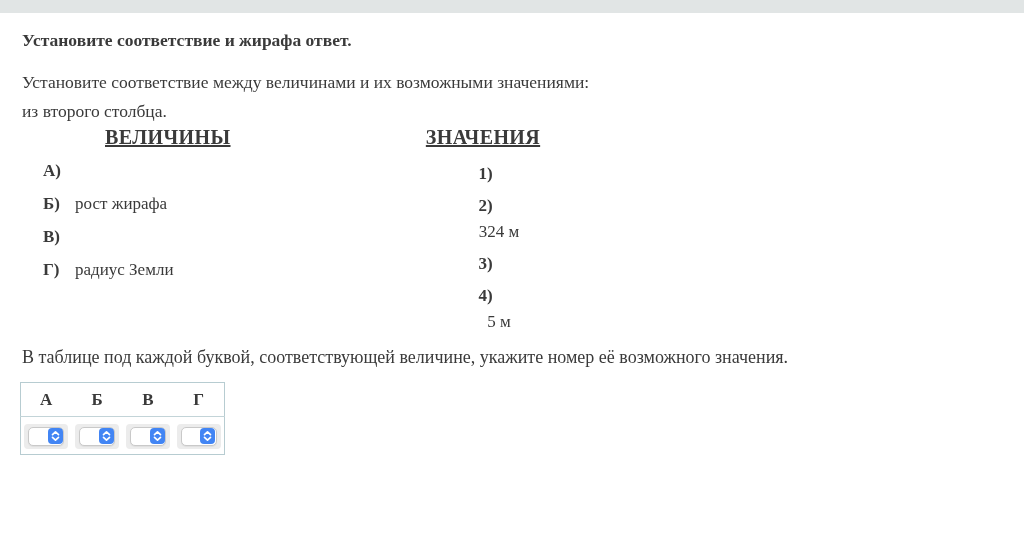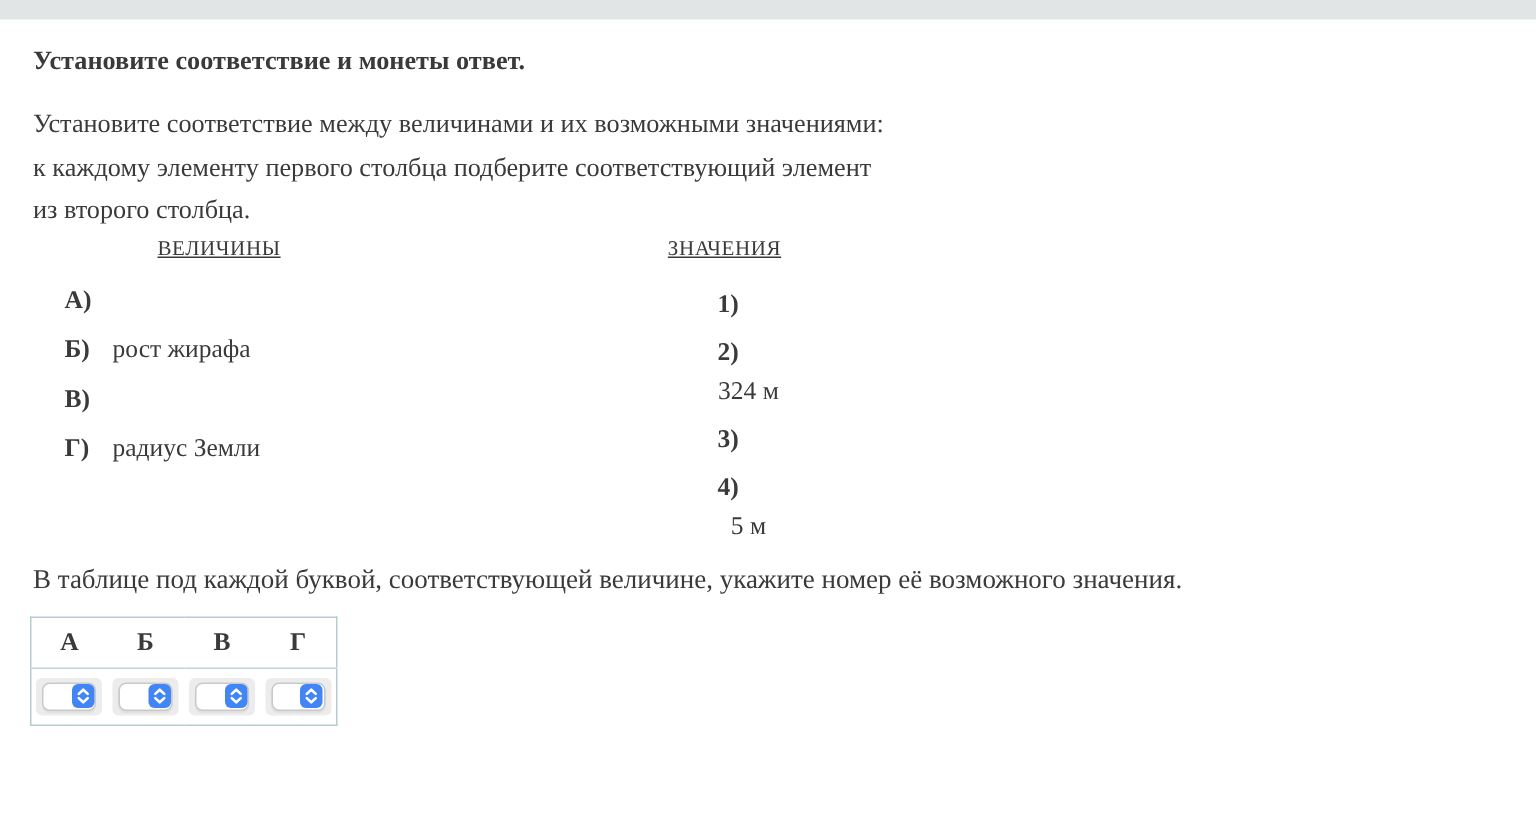--- a/index.html
+++ b/index.html
@@ -29,22 +29,22 @@
     font-size: 17.5px;
     line-height: 28.5px;
   }
   .instructions span { display: block; }
 
   .match-area { display: flex; margin-top: 2px; }
   .col-left  { width: 281px; }
   .col-right { width: 360px; text-align: center; }
 
   .col-header {
-    font-size: 14px;
-    font-weight: normal;
+    font-size: 20px;
+    font-weight: bold;
     text-decoration: underline;
     letter-spacing: 0.4px;
     line-height: 21px;
     margin-bottom: 13px;
   }
   .col-left .col-header { margin-left: 83px; }
 
   .q-row {
     display: flex;
     align-items: baseline;
@@ -113,25 +113,24 @@
   }
   .stepper svg { display: block; }
 </style>
 </head>
 <body>
 
 <div class="topbar"></div>
 
 <div class="content">
 
-  <h1 class="page-title">Установите соответствие и монеты ответ.</h1>
+  <h1 class="page-title">Установите соответствие и жирафа ответ.</h1>
 
   <p class="instructions">
     <span>Установите соответствие между величинами и их возможными значениями:</span>
-    <span>к каждому элементу первого столбца подберите соответствующий элемент</span>
     <span>из второго столбца.</span>
   </p>
 
   <div class="match-area">
 
     <div class="col-left">
       <div class="col-header">ВЕЛИЧИНЫ</div>
 
       <div class="q-row">
         <span class="q-label">А)</span>

